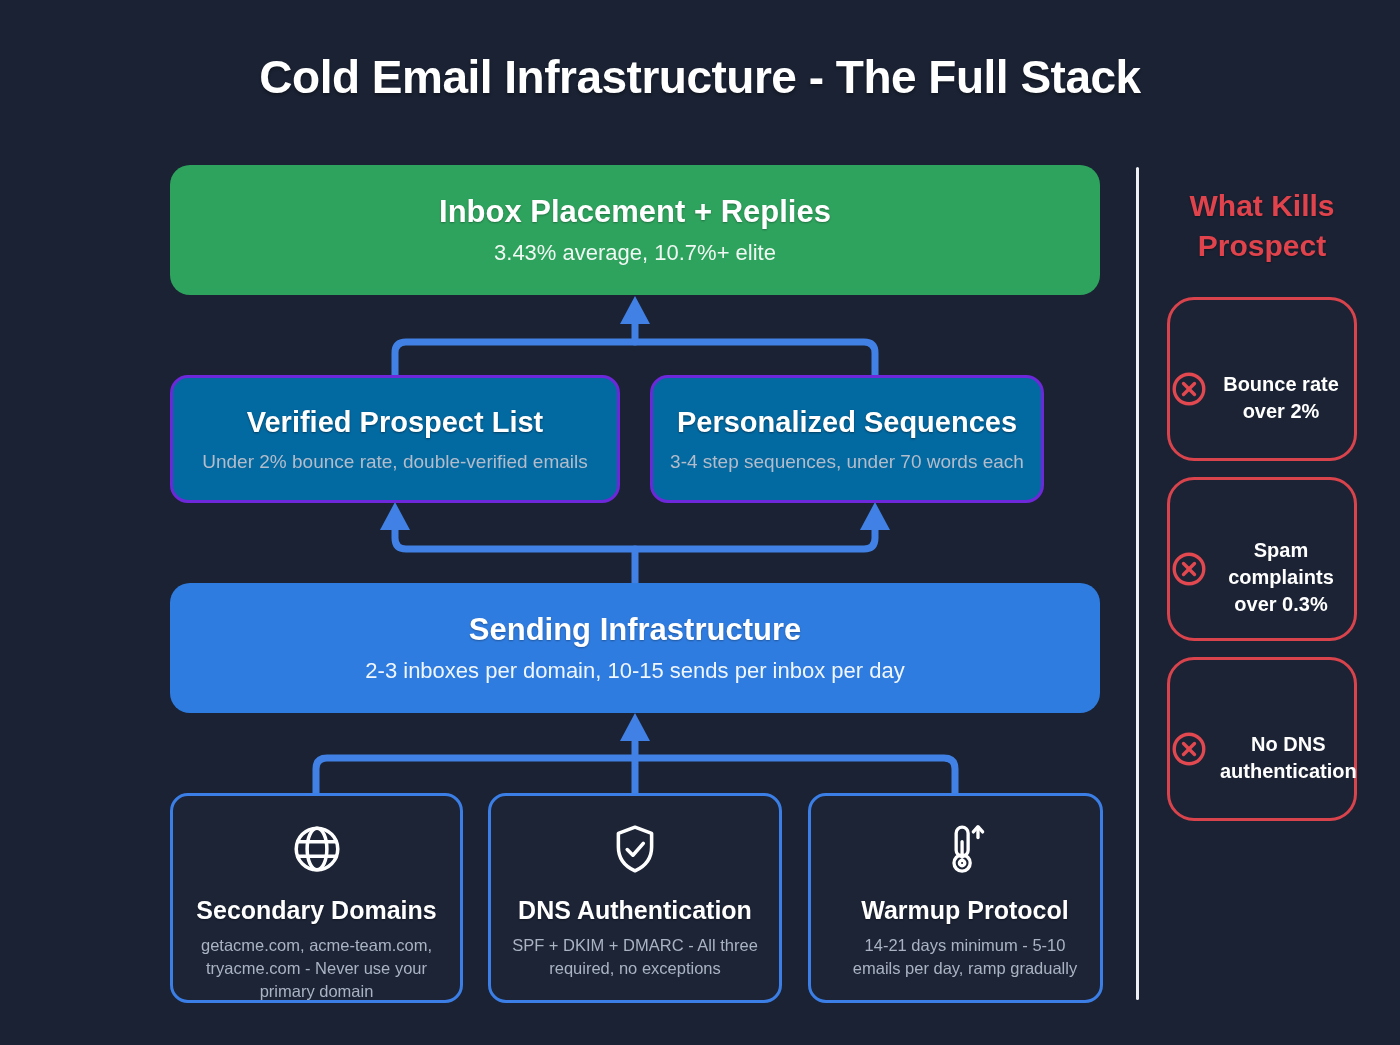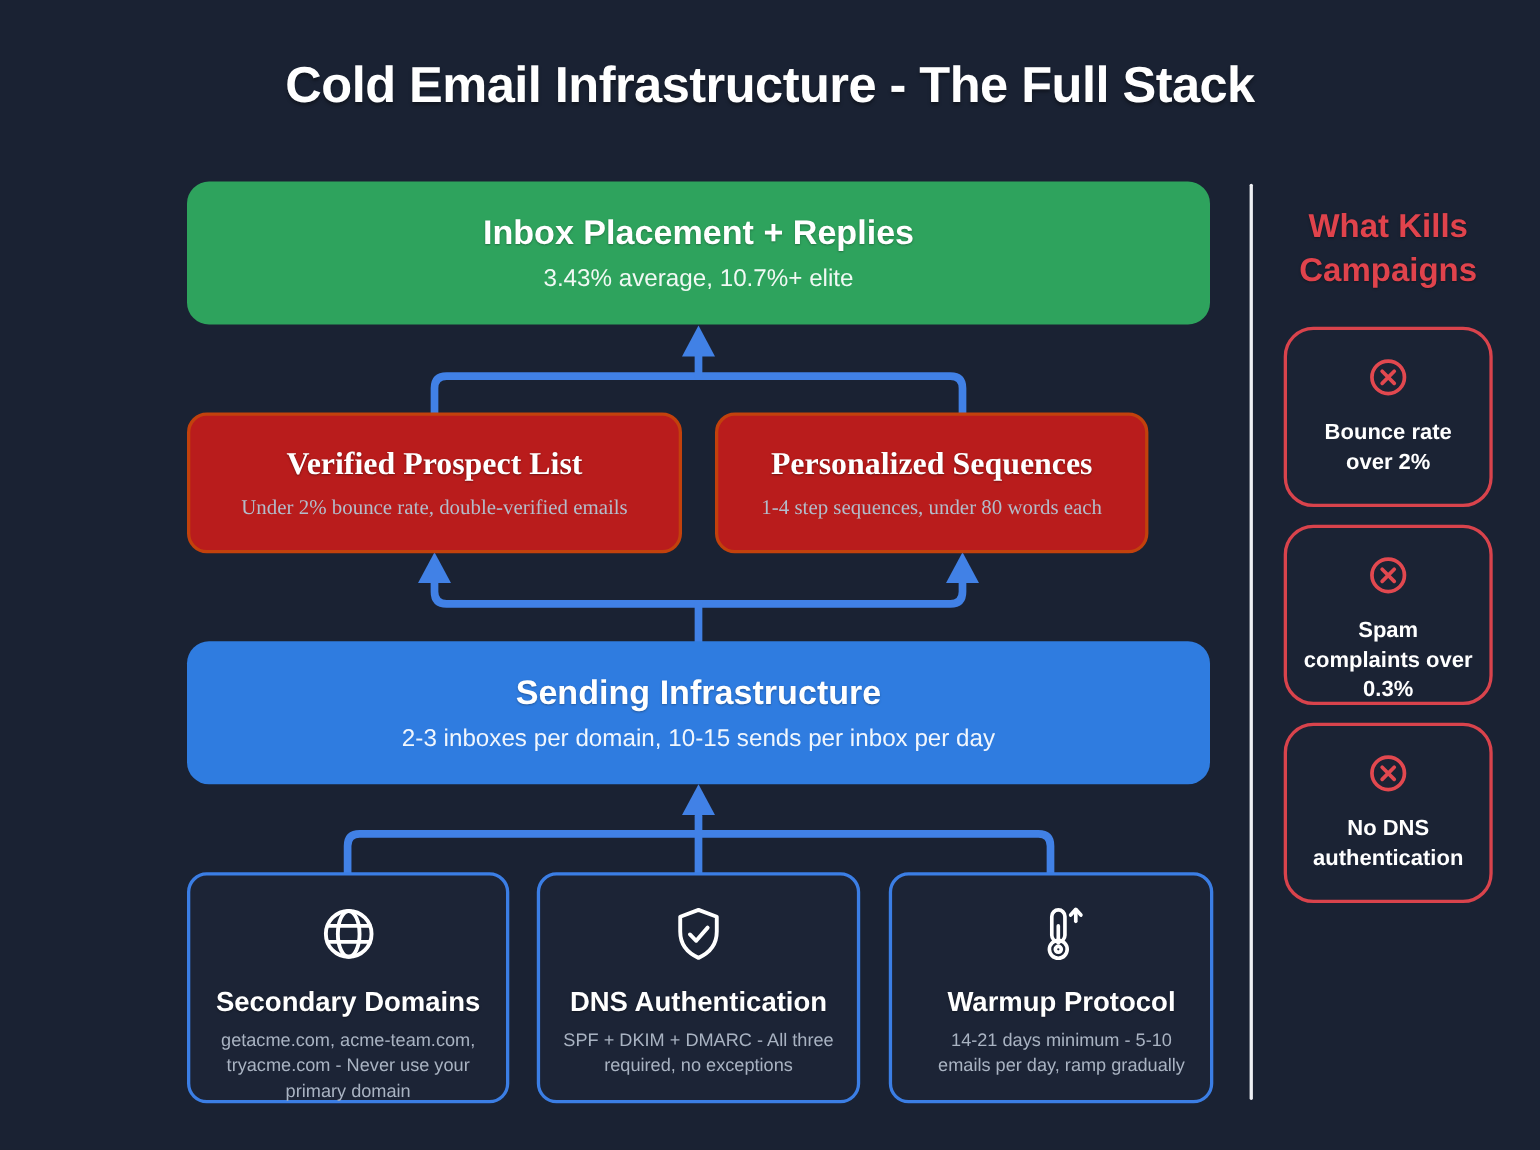--- a/index.html
+++ b/index.html
@@ -14,38 +14,38 @@
     position:absolute;top:50px;left:0;width:1400px;
     text-align:center;color:#ffffff;font-size:46px;font-weight:800;
     letter-spacing:-0.5px;margin:0;
     text-shadow:0 2px 3px rgba(0,0,0,.35);
   }
   .connectors{position:absolute;left:0;top:0;width:1400px;height:1045px;pointer-events:none;}
   .box{position:absolute;box-sizing:border-box;display:flex;flex-direction:column;
        align-items:center;justify-content:center;text-align:center;}
   .box-solid-green{background:#2ea35d;border-radius:20px;}
   .box-solid-blue{background:#2f7ce0;border-radius:20px;}
-  .box-outline-green{background:#b91c1c;border:3px solid #c2410c;border-radius:18px;font-family:Liberation Serif, serif;}
+  .box-outline-green{background:#0369a1;border:3px solid #6d28d9;border-radius:18px;}
   .box-outline-blue{background:#1c2436;border:3.5px solid #3b7ee5;border-radius:18px;justify-content:flex-start;padding-top:26px;}
   .big-title{color:#ffffff;font-size:31px;font-weight:800;line-height:1.15;text-shadow:0 1px 2px rgba(0,0,0,.3);}
   .big-sub{color:rgba(255,255,255,0.93);font-size:22px;margin-top:11px;}
   .mid-title{color:#ffffff;font-size:29px;font-weight:800;text-shadow:0 1px 2px rgba(0,0,0,.4);}
   .mid-sub{color:#b3bcca;font-size:19px;margin-top:12px;}
   .small-title{color:#ffffff;font-size:25px;font-weight:800;margin-top:16px;text-shadow:0 1px 2px rgba(0,0,0,.4);}
   .small-sub{color:#a9b3c2;font-size:16.5px;line-height:1.38;margin-top:9px;padding:0 18px;}
   .divider{position:absolute;left:1136px;top:167px;width:2.5px;height:833px;background:#eef0f4;border-radius:2px;}
   .sidebar-heading{
     position:absolute;left:1148px;top:186px;width:228px;
     text-align:center;color:#e0434c;font-size:30px;font-weight:800;line-height:1.33;
     text-shadow:0 1px 2px rgba(0,0,0,.35);
   }
   .kill-box{
     position:absolute;left:1167px;width:190px;height:164px;box-sizing:border-box;
     border:3.5px solid #d9434c;border-radius:27px;background:#1b2334;
-    display:flex;flex-direction:column;align-items:center;padding-top:24px;text-align:center;
+    display:flex;align-items:center;padding-top:24px;text-align:center;
   }
   .kill-label{color:#ffffff;font-size:20px;font-weight:800;line-height:1.35;margin-top:13px;padding:0 12px;}
   .icon{display:block;}
 </style>
 </head>
 <body>
 
 <div class="canvas">
 
   <h1 class="page-title">Cold Email Infrastructure - The Full Stack</h1>
@@ -75,21 +75,21 @@
     <div class="big-sub">3.43% average, 10.7%+ elite</div>
   </div>
 
   <div class="box box-outline-green" style="left:170px;top:375px;width:450px;height:128px;">
     <div class="mid-title">Verified Prospect List</div>
     <div class="mid-sub">Under 2% bounce rate, double-verified emails</div>
   </div>
 
   <div class="box box-outline-green" style="left:650px;top:375px;width:394px;height:128px;">
     <div class="mid-title">Personalized Sequences</div>
-    <div class="mid-sub">1-4 step sequences, under 80 words each</div>
+    <div class="mid-sub">3-4 step sequences, under 70 words each</div>
   </div>
 
   <div class="box box-solid-blue" style="left:170px;top:583px;width:930px;height:130px;">
     <div class="big-title">Sending Infrastructure</div>
     <div class="big-sub">2-3 inboxes per domain, 10-15 sends per inbox per day</div>
   </div>
 
   <div class="box box-outline-blue" style="left:488px;top:793px;width:294px;height:210px;">
     <span class="icon">
       <svg width="54" height="54" viewBox="0 0 52 52" fill="none" stroke="#ffffff" stroke-width="3.4" stroke-linecap="round" stroke-linejoin="round">
@@ -124,21 +124,21 @@
         <line x1="38.5" y1="15" x2="38.5" y2="5.5"></line>
         <polyline points="34,9.5 38.5,4.5 43,9.5"></polyline>
       </svg>
     </span>
     <div class="small-title">Warmup Protocol</div>
     <div class="small-sub">14-21 days minimum - 5-10 emails per day, ramp gradually</div>
   </div>
 
   <div class="divider"></div>
 
-  <div class="sidebar-heading">What Kills Campaigns</div>
+  <div class="sidebar-heading">What Kills Prospect</div>
 
   <div class="kill-box" style="top:297px;">
     <span class="icon">
       <svg width="38" height="38" viewBox="0 0 36 36" fill="none" stroke="#e2484f" stroke-width="3.2" stroke-linecap="round">
         <circle cx="18" cy="18" r="14"></circle>
         <line x1="12.8" y1="12.8" x2="23.2" y2="23.2"></line>
         <line x1="23.2" y1="12.8" x2="12.8" y2="23.2"></line>
       </svg>
     </span>
     <div class="kill-label">Bounce rate over 2%</div>

